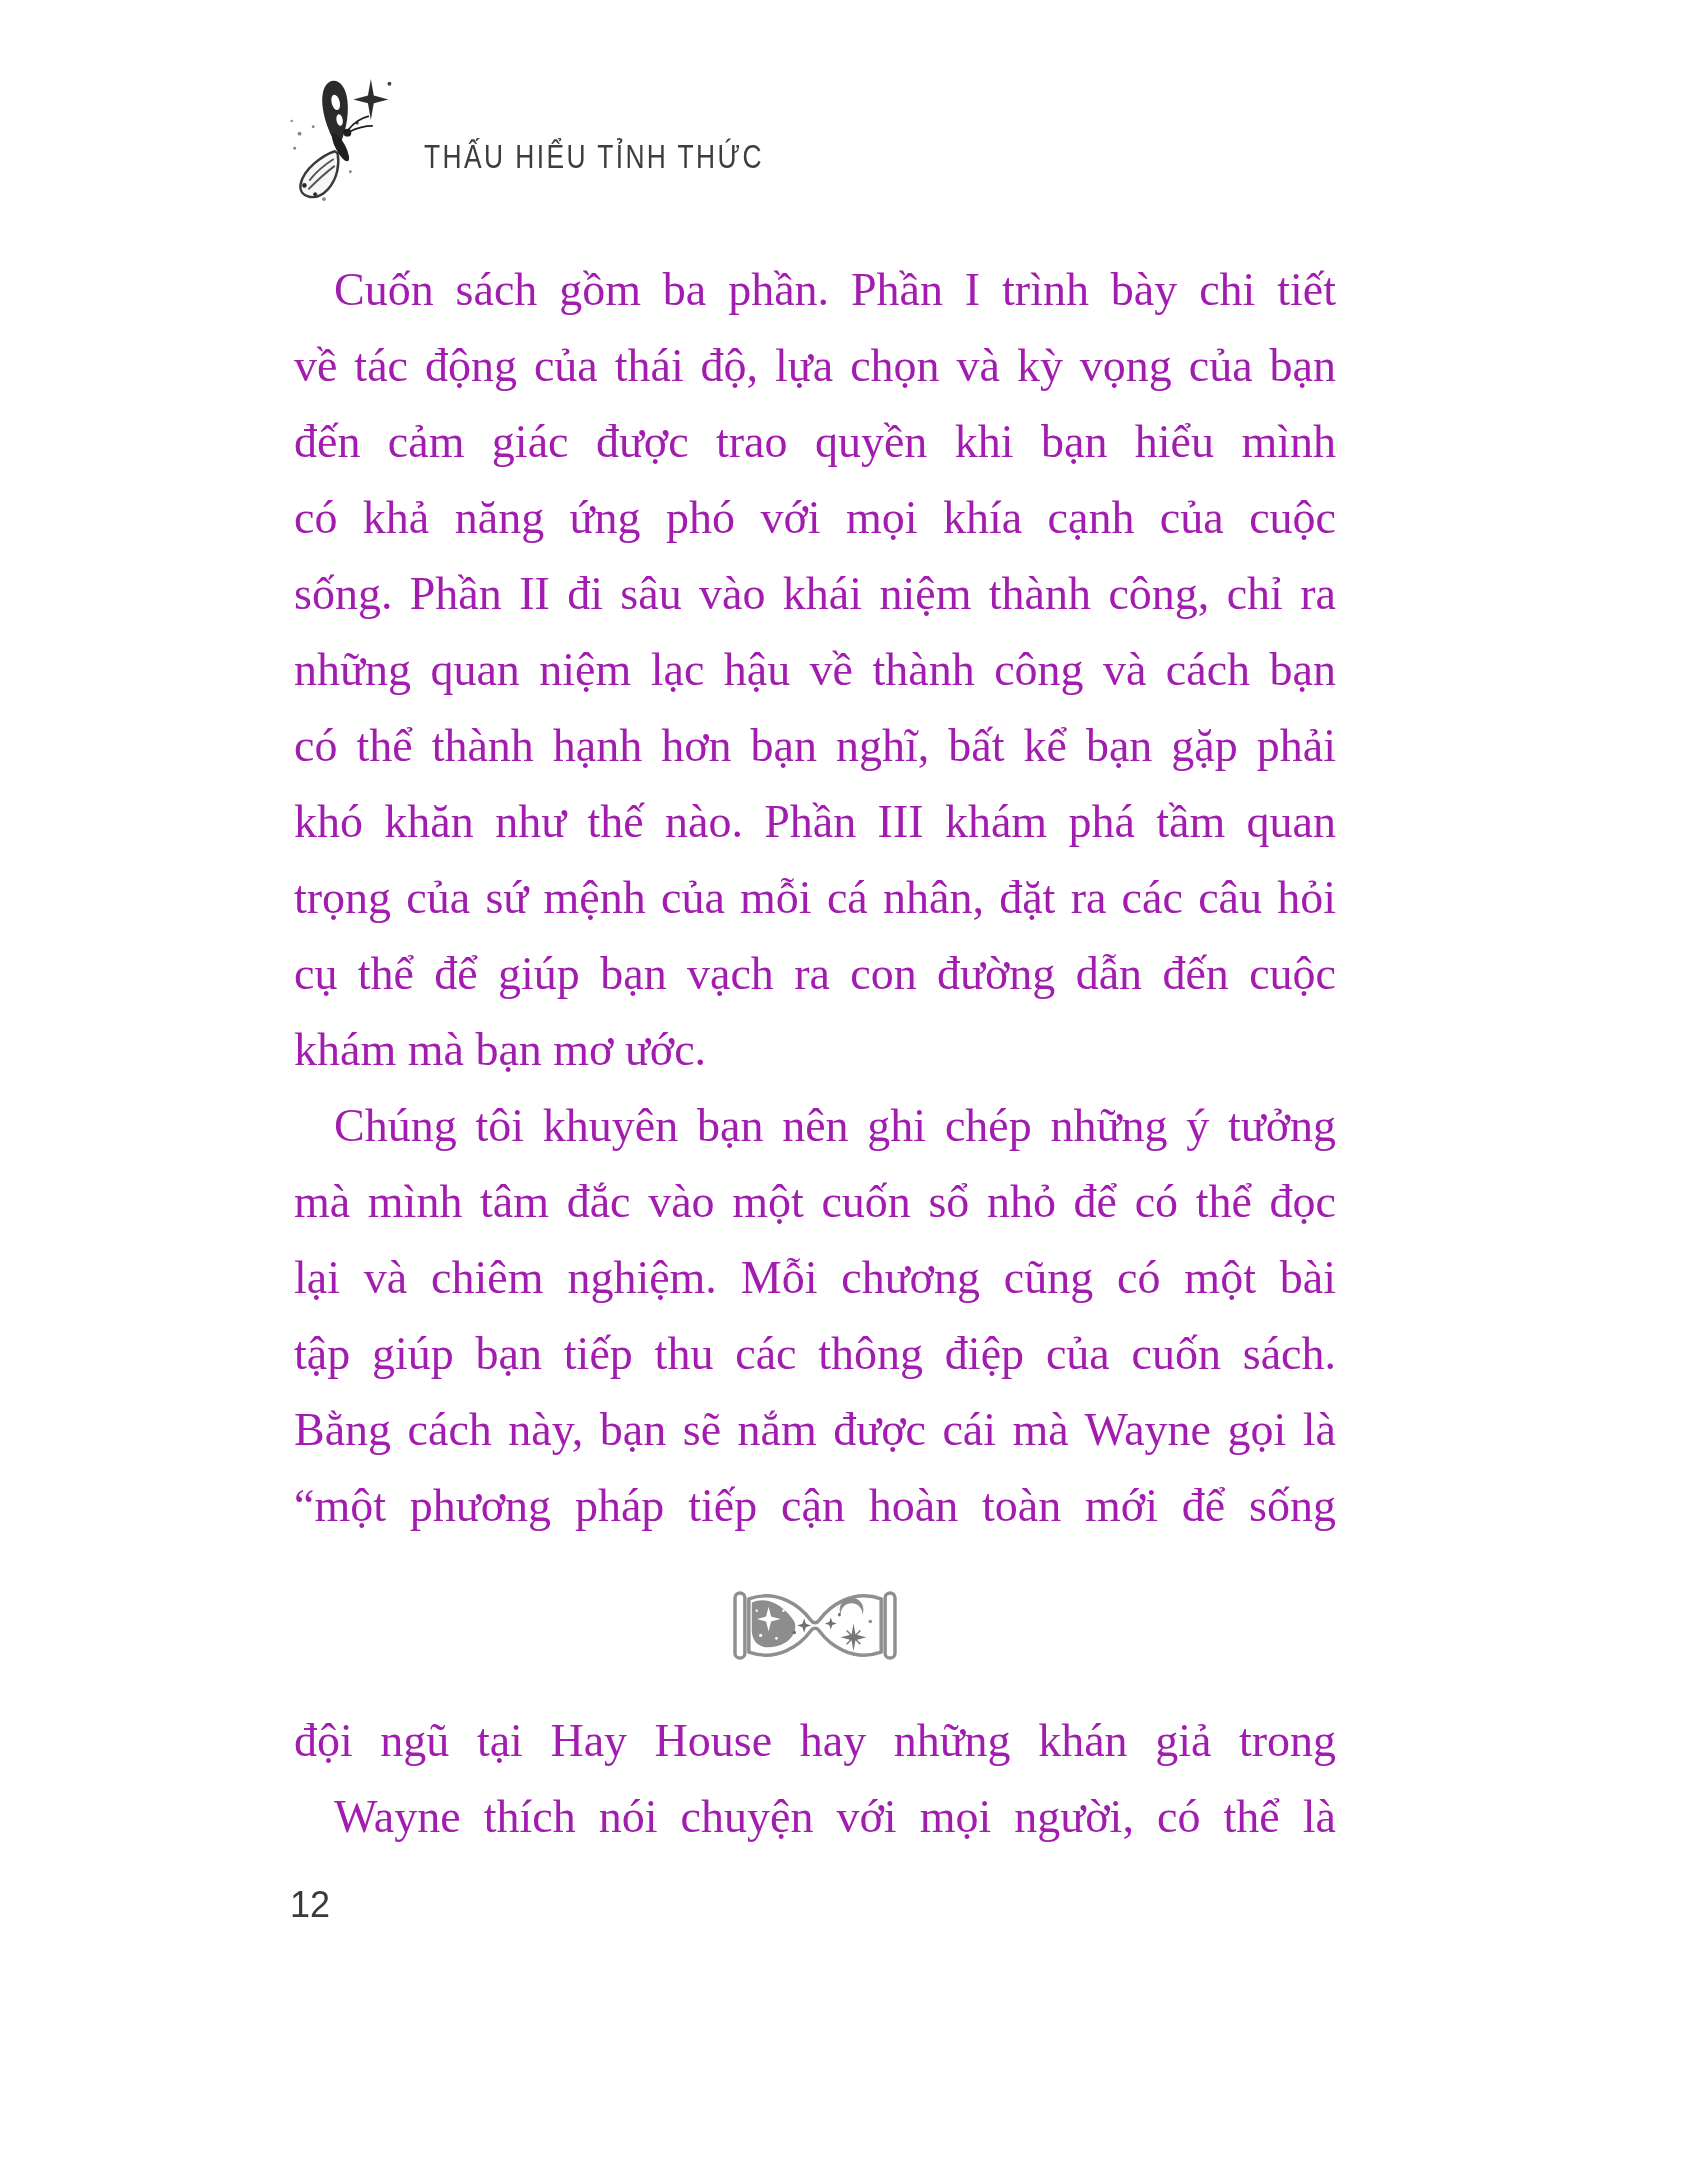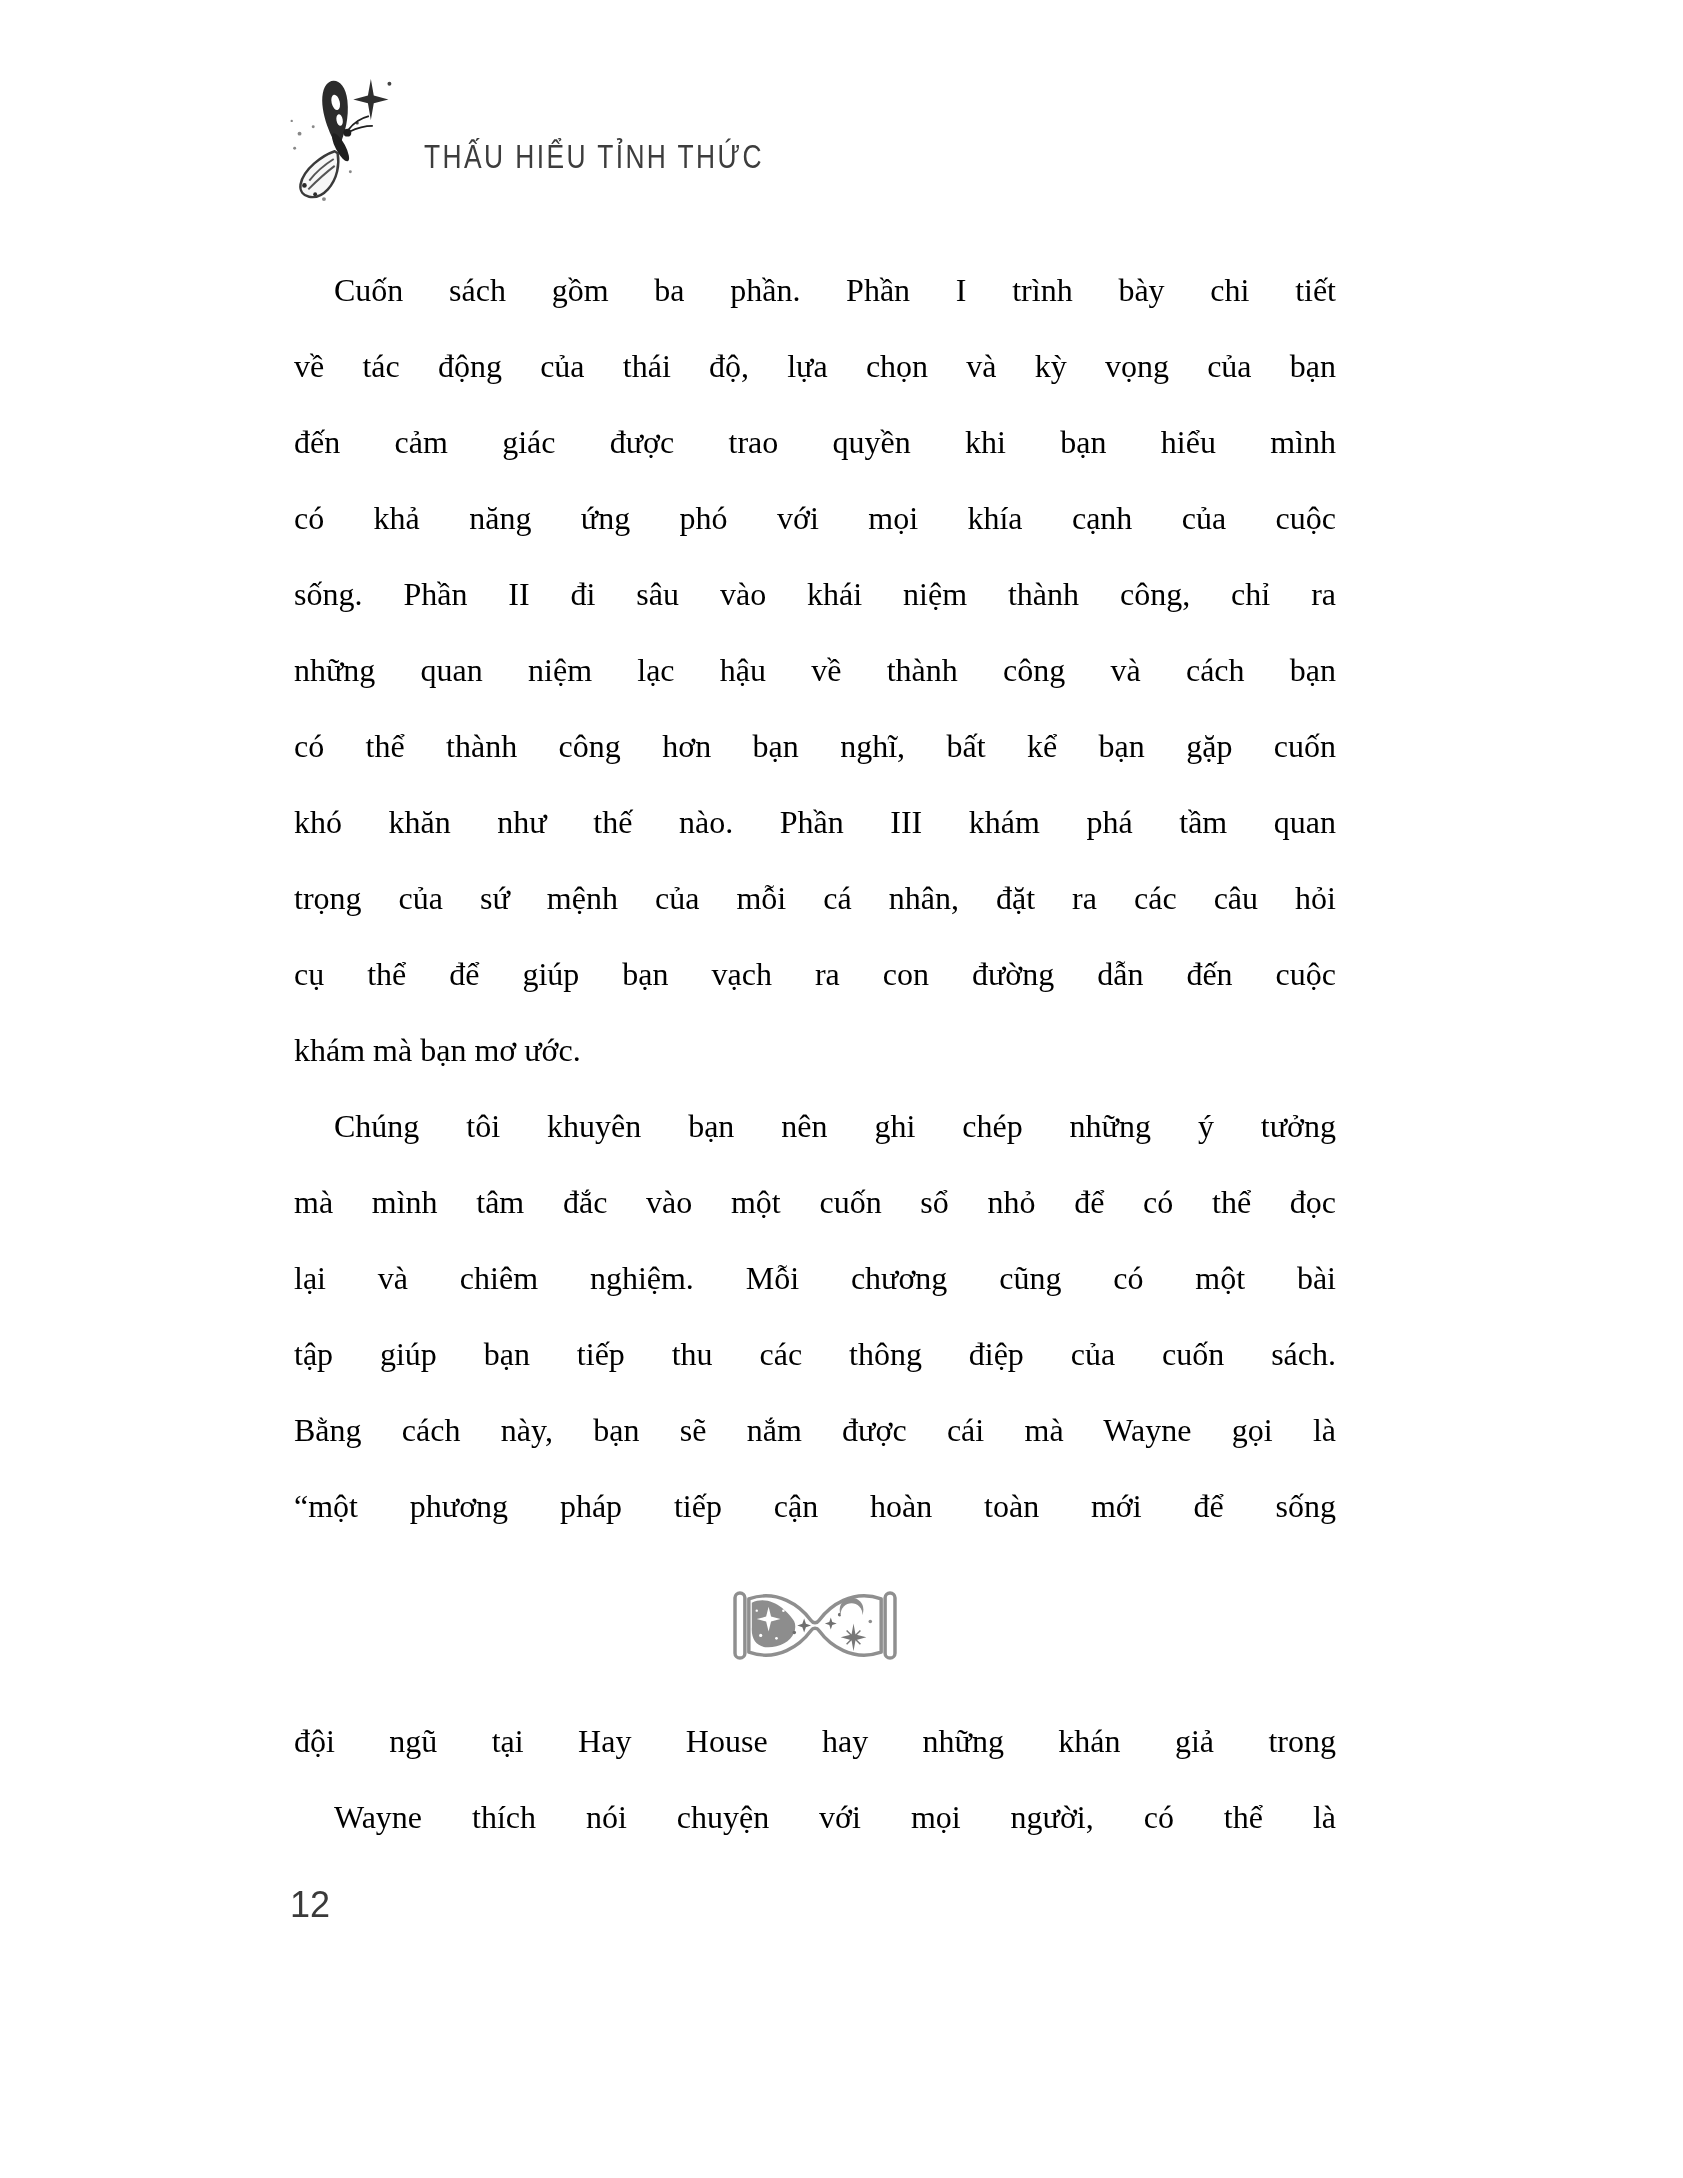--- a/index.html
+++ b/index.html
@@ -19,21 +19,21 @@
     font-size:33px;line-height:33px;
     letter-spacing:3px;
     color:#3d3d3d;
     transform:scaleX(0.80);
     transform-origin:left center;
     white-space:nowrap;
   }
   
   .body-text{
     position:absolute;left:294px;top:252px;width:1042px;
-    font-size:32px;color:#000000;
+    font-size:46px;color:#a21caf;
   }
   .para{margin:0;padding:0;}
   .line{
     display:block;
     line-height:76px;
     text-align:justify;
     text-align-last:justify;
   }
   .line.last{text-align-last:left;}
   .line.indent{text-indent:40px;}
@@ -90,21 +90,21 @@
 
   <div class="body-text">
 
     <p class="para">
       <span class="line indent">Cuốn sách gồm ba phần. Phần I trình bày chi tiết</span>
       <span class="line">về tác động của thái độ, lựa chọn và kỳ vọng của bạn</span>
       <span class="line">đến cảm giác được trao quyền khi bạn hiểu mình</span>
       <span class="line">có khả năng ứng phó với mọi khía cạnh của cuộc</span>
       <span class="line">sống. Phần II đi sâu vào khái niệm thành công, chỉ ra</span>
       <span class="line">những quan niệm lạc hậu về thành công và cách bạn</span>
-      <span class="line">có thể thành công hơn bạn nghĩ, bất kể bạn gặp cuốn</span>
+      <span class="line">có thể thành hạnh hơn bạn nghĩ, bất kể bạn gặp phải</span>
       <span class="line">khó khăn như thế nào. Phần III khám phá tầm quan</span>
       <span class="line">trọng của sứ mệnh của mỗi cá nhân, đặt ra các câu hỏi</span>
       <span class="line">cụ thể để giúp bạn vạch ra con đường dẫn đến cuộc</span>
       <span class="line last">khám mà bạn mơ ước.</span>
     </p>
 
     <p class="para">
       <span class="line indent">Chúng tôi khuyên bạn nên ghi chép những ý tưởng</span>
       <span class="line">mà mình tâm đắc vào một cuốn sổ nhỏ để có thể đọc</span>
       <span class="line">lại và chiêm nghiệm. Mỗi chương cũng có một bài</span>

